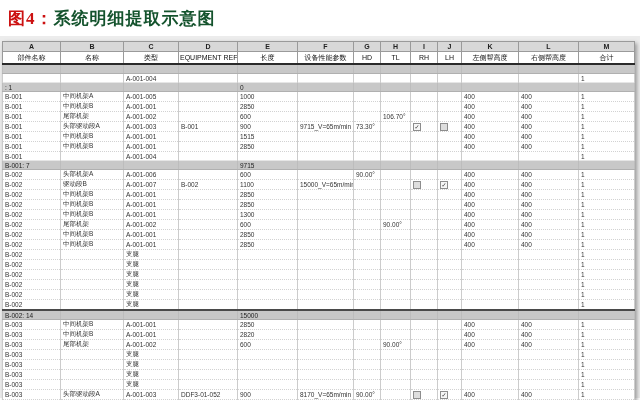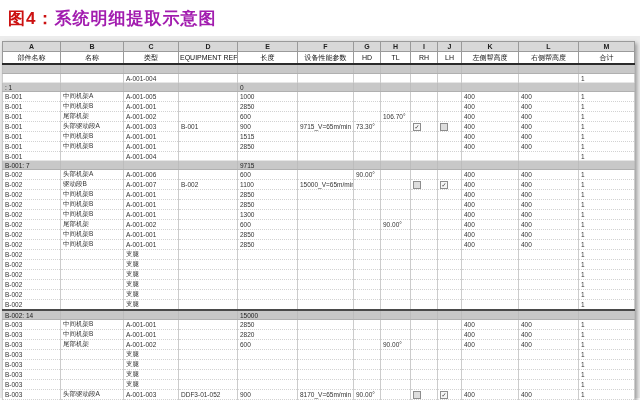--- a/index.html
+++ b/index.html
@@ -1,20 +1,20 @@
 <!DOCTYPE html>
 <html><head>
 <meta charset="utf-8">
 <style>
   html,body{margin:0;padding:0;width:640px;height:400px;background:#ffffff;
     font-family:"Liberation Sans","DejaVu Sans",sans-serif;overflow:hidden;}
   .title-bar{background:#ffffff;padding:7px 10px 6px 8px;font-size:17px;font-weight:bold;
     letter-spacing:1px;white-space:nowrap;}
-  .fig-label{color:#cc1111;}
-  .fig-title{color:#a21caf;}
+  .fig-label{color:#cc1111;font-family:Liberation Serif, serif;}
+  .fig-title{color:#14532d;}
   .canvas{background:#ececec;height:362px;padding:5px 0 0 2px;box-sizing:border-box;}
   table.schedule{border-collapse:collapse;table-layout:fixed;width:632px;background:#ffffff;
     font-size:6.5px;color:#333;box-shadow:2px 2px 4px rgba(0,0,0,0.35);border:1px solid #8a8a8a;}
   .schedule th{padding:0 1px;overflow:hidden;white-space:nowrap;font-weight:bold;}
   .schedule th.letter{background:#d8d8d8;border:1px solid #9a9a9a;height:9px;font-size:7px;
     text-align:center;color:#222;}
   .schedule th.label{background:#ffffff;border:1px solid #9a9a9a;border-bottom:2px solid #2a2a2a;
     height:11px;font-size:7px;font-weight:normal;text-align:center;color:#111;}
   .schedule td{border-left:1px solid #cccccc;border-right:1px solid #cccccc;
     border-bottom:1px dotted #d2d2d2;height:8px;padding:0 1px 0 2px;white-space:nowrap;

